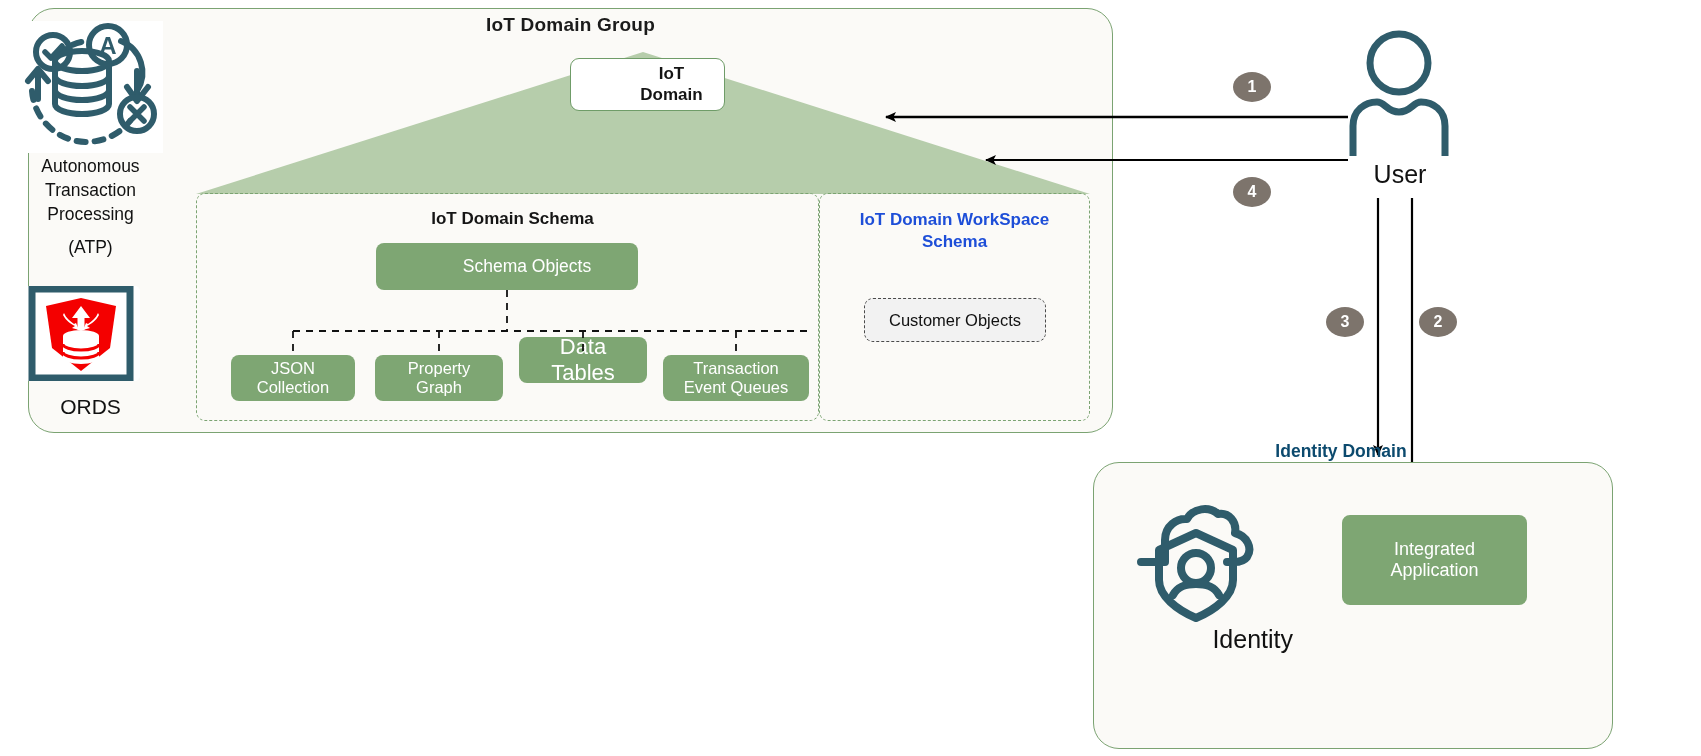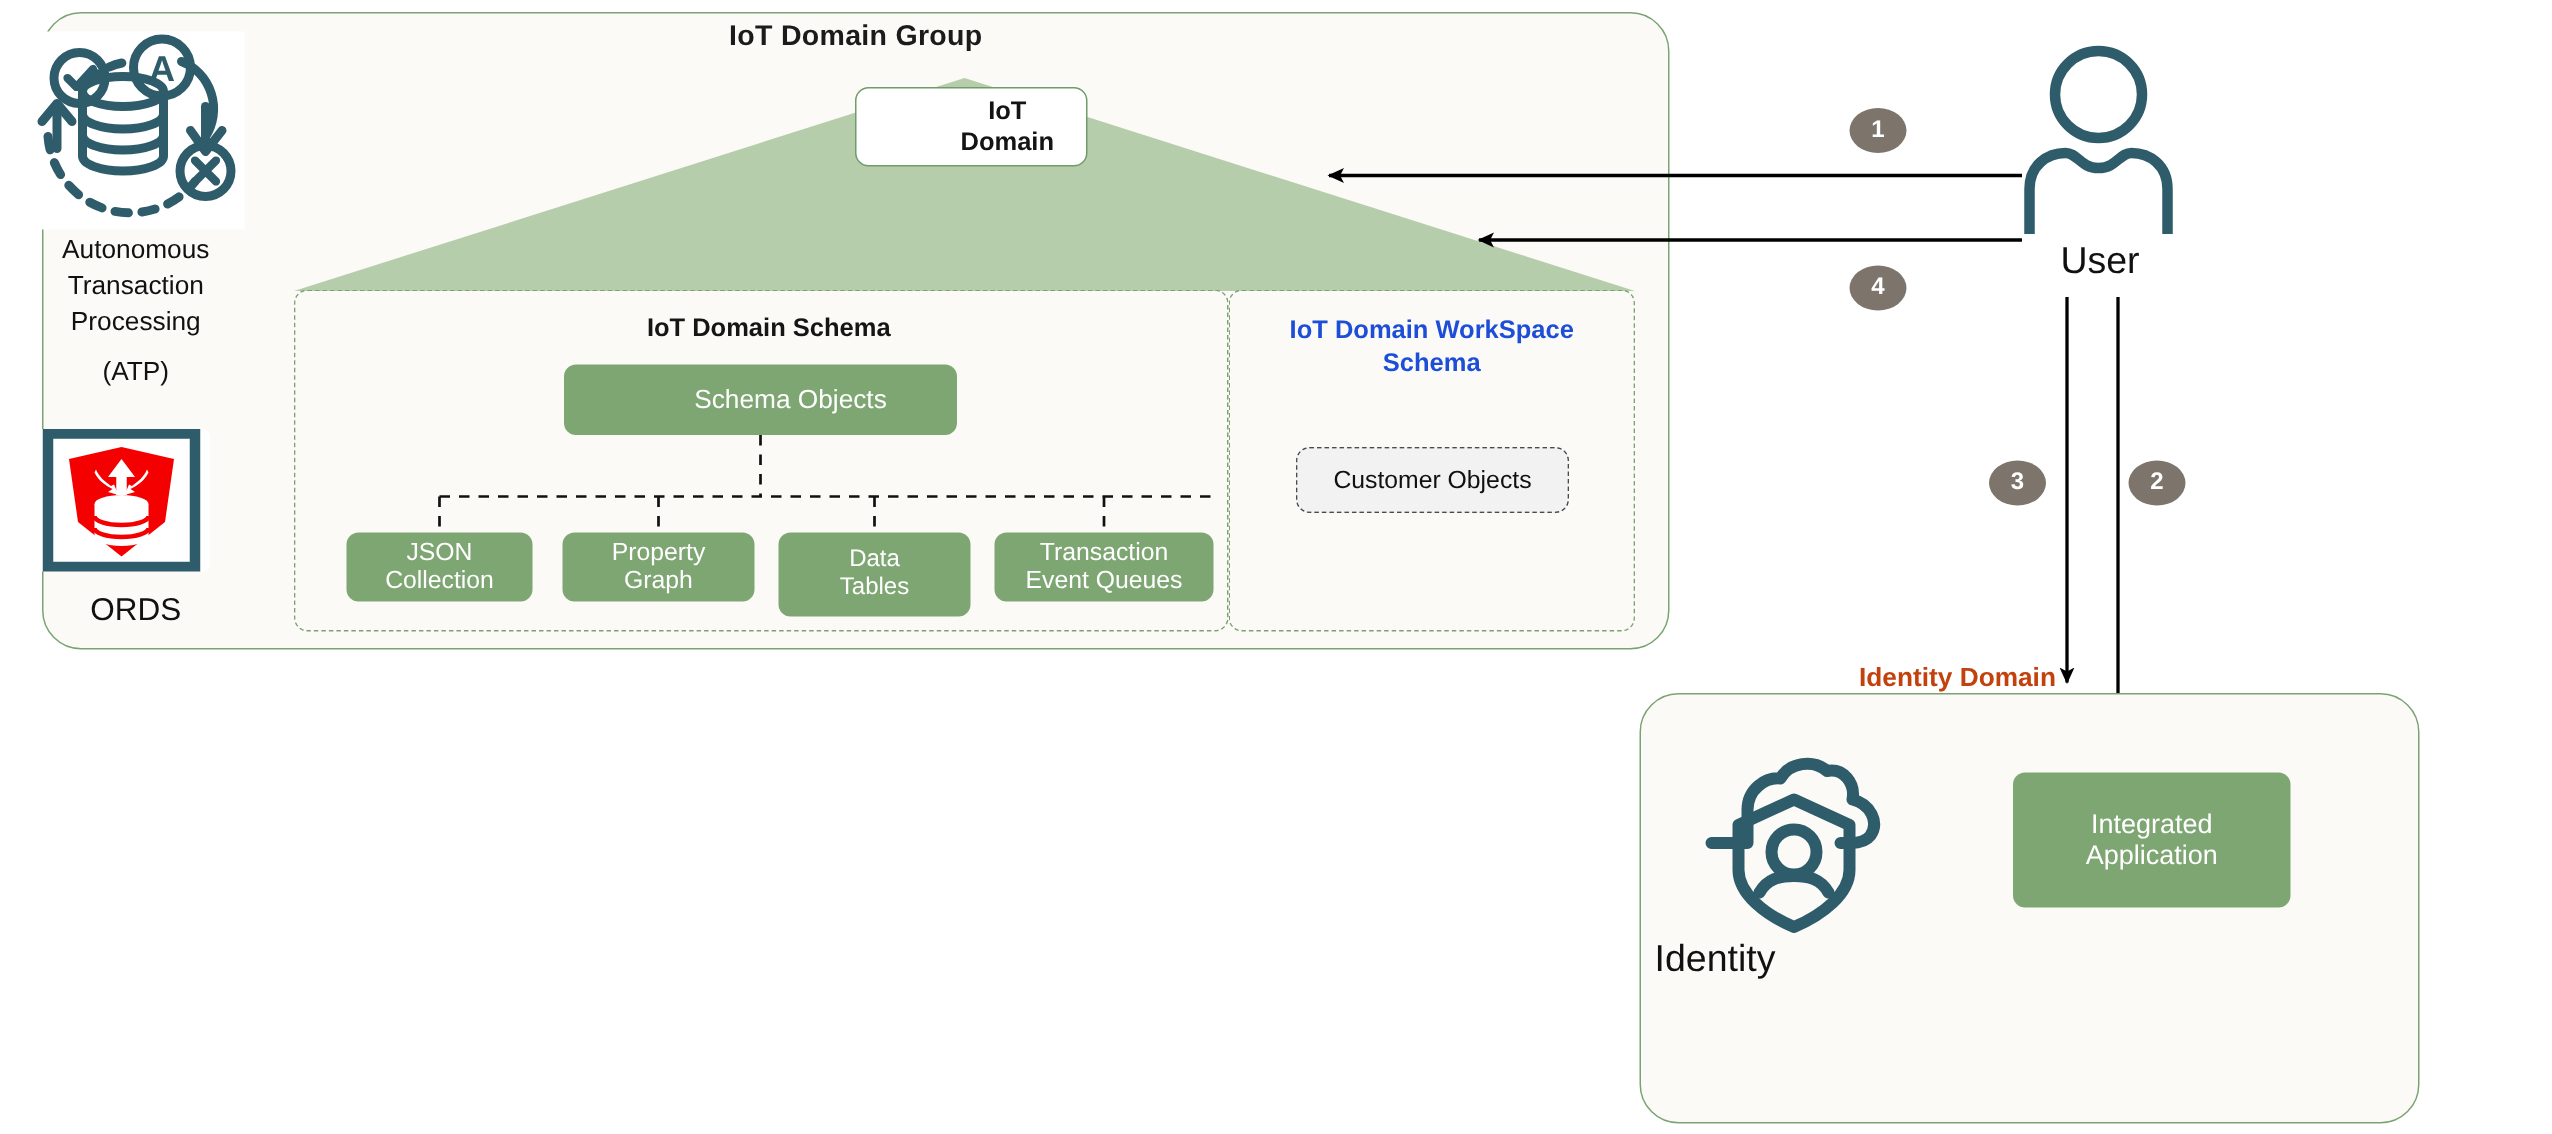--- a/index.html
+++ b/index.html
@@ -120,21 +120,21 @@
     line-height: 1.17;
     box-sizing: border-box;
   }
   #schema-objects {
     left: 376px; top: 243px; width: 262px; height: 47px;
     font-size: 17.5px;
     padding-left: 40px;
   }
   #box-json      { left: 231px; top: 355px; width: 124px; height: 46px; font-size: 16.5px; }
   #box-graph     { left: 375px; top: 355px; width: 128px; height: 46px; font-size: 16.5px; }
-  #box-tables    { left: 519px; top: 355px; width: 128px; height: 56px; font-size: 16px; }
+  #box-tables    { left: 519px; top: 337px; width: 128px; height: 46px; font-size: 22px; }
   #box-queues    { left: 663px; top: 355px; width: 146px; height: 46px; font-size: 16.5px; }
 
   
   #connectors { left: 0; top: 0; width: 1701px; height: 756px; pointer-events: none; }
 
   
   .badge {
     width: 38px; height: 30px;
     background: #7d746c;
     border-radius: 50%;
@@ -156,27 +156,27 @@
 
   
   #identity-domain {
     left: 1093px; top: 462px; width: 520px; height: 287px;
     background: #fbfaf7;
     border: 1.4px solid #7ba372;
     border-radius: 26px;
     box-sizing: border-box;
   }
   #identity-domain-title {
-    left: 1075px; top: 441px; width: 460px;
-    text-align: center; font-size: 17.5px; font-weight: bold; color: #c2410c;
+    left: 1111px; top: 441px; width: 460px;
+    text-align: center; font-size: 17.5px; font-weight: bold; color: #0c4a6e;
   }
   #identity-icon { left: 1133px; top: 500px; width: 130px; height: 122px; }
   #identity-label {
     left: 1103px; top: 625px; width: 190px;
-    text-align: left; font-size: 25px; color: #111;
+    text-align: right; font-size: 25px; color: #111;
   }
   #integrated-app {
     left: 1342px; top: 515px; width: 185px; height: 90px;
     font-size: 18px;
   }
 </style>
 </head>
 <body>
 
 <div id="canvas">

